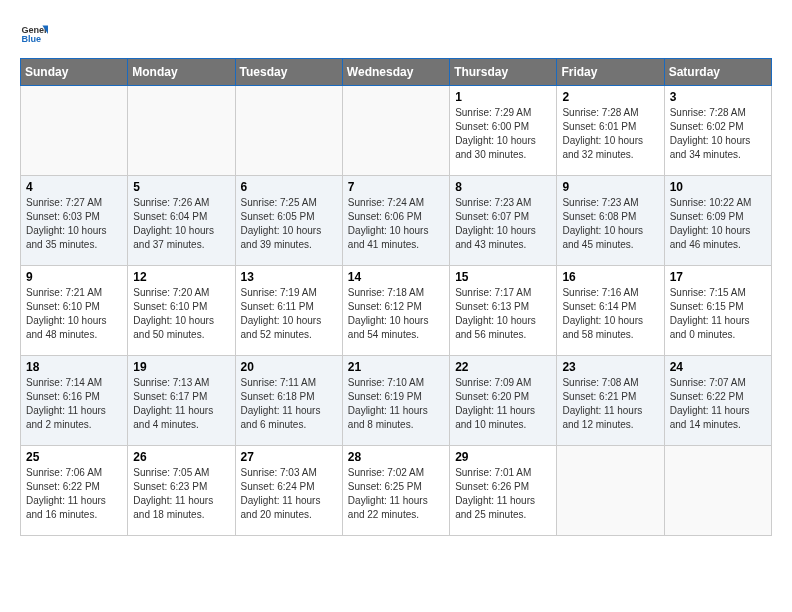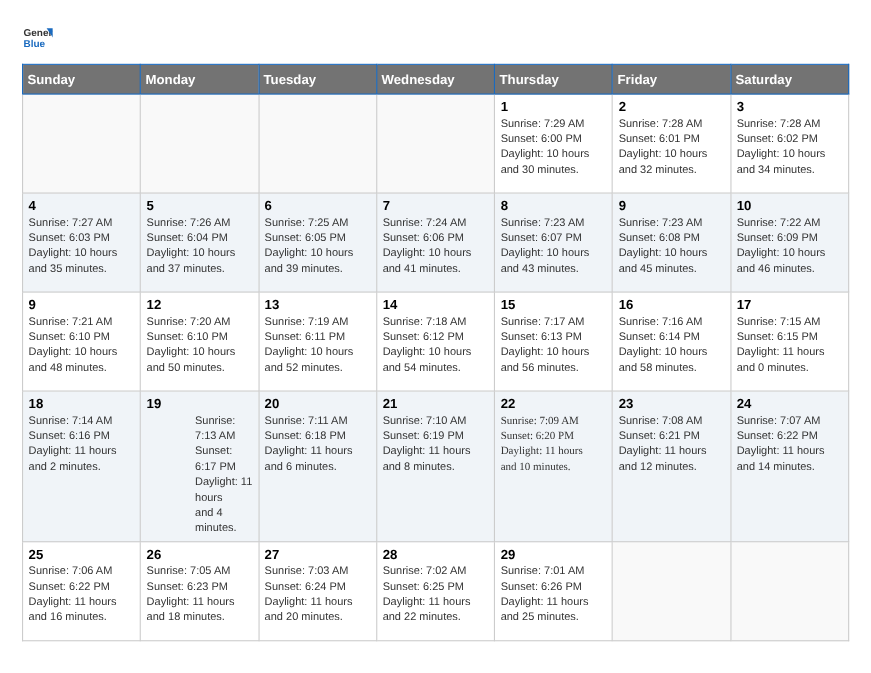--- a/index.html
+++ b/index.html
@@ -180,21 +180,21 @@
         </td>
         <td>
           <span class="day-number">9</span>
           <div class="day-detail" style="white-space: pre-line;">Sunrise: 7:23 AM
 Sunset: 6:08 PM
 Daylight: 10 hours
 and 45 minutes.</div>
         </td>
         <td>
           <span class="day-number">10</span>
-          <div class="day-detail" style="white-space: pre-line;">Sunrise: 7:22 AM
+          <div class="day-detail" style="white-space: pre-line;">Sunrise: 10:22 AM
 Sunset: 6:09 PM
 Daylight: 10 hours
 and 46 minutes.</div>
         </td>
       </tr>
       <tr>
         <td>
           <span class="day-number">9</span>
           <div class="day-detail" style="white-space: pre-line;">Sunrise: 7:21 AM
 Sunset: 6:10 PM
@@ -247,42 +247,42 @@
       <tr>
         <td>
           <span class="day-number">18</span>
           <div class="day-detail" style="white-space: pre-line;">Sunrise: 7:14 AM
 Sunset: 6:16 PM
 Daylight: 11 hours
 and 2 minutes.</div>
         </td>
         <td>
           <span class="day-number">19</span>
-          <div class="day-detail" style="white-space: pre-line; margin-left: 44px;">Sunrise: 7:13 AM
+          <div class="day-detail" style="white-space: pre-line;">Sunrise: 7:13 AM
 Sunset: 6:17 PM
 Daylight: 11 hours
 and 4 minutes.</div>
         </td>
         <td>
           <span class="day-number">20</span>
           <div class="day-detail" style="white-space: pre-line;">Sunrise: 7:11 AM
 Sunset: 6:18 PM
 Daylight: 11 hours
 and 6 minutes.</div>
         </td>
         <td>
           <span class="day-number">21</span>
           <div class="day-detail" style="white-space: pre-line;">Sunrise: 7:10 AM
 Sunset: 6:19 PM
 Daylight: 11 hours
 and 8 minutes.</div>
         </td>
         <td>
           <span class="day-number">22</span>
-          <div class="day-detail" style="white-space: pre-line; font-family: Liberation Serif, serif;">Sunrise: 7:09 AM
+          <div class="day-detail" style="white-space: pre-line;">Sunrise: 7:09 AM
 Sunset: 6:20 PM
 Daylight: 11 hours
 and 10 minutes.</div>
         </td>
         <td>
           <span class="day-number">23</span>
           <div class="day-detail" style="white-space: pre-line;">Sunrise: 7:08 AM
 Sunset: 6:21 PM
 Daylight: 11 hours
 and 12 minutes.</div>

